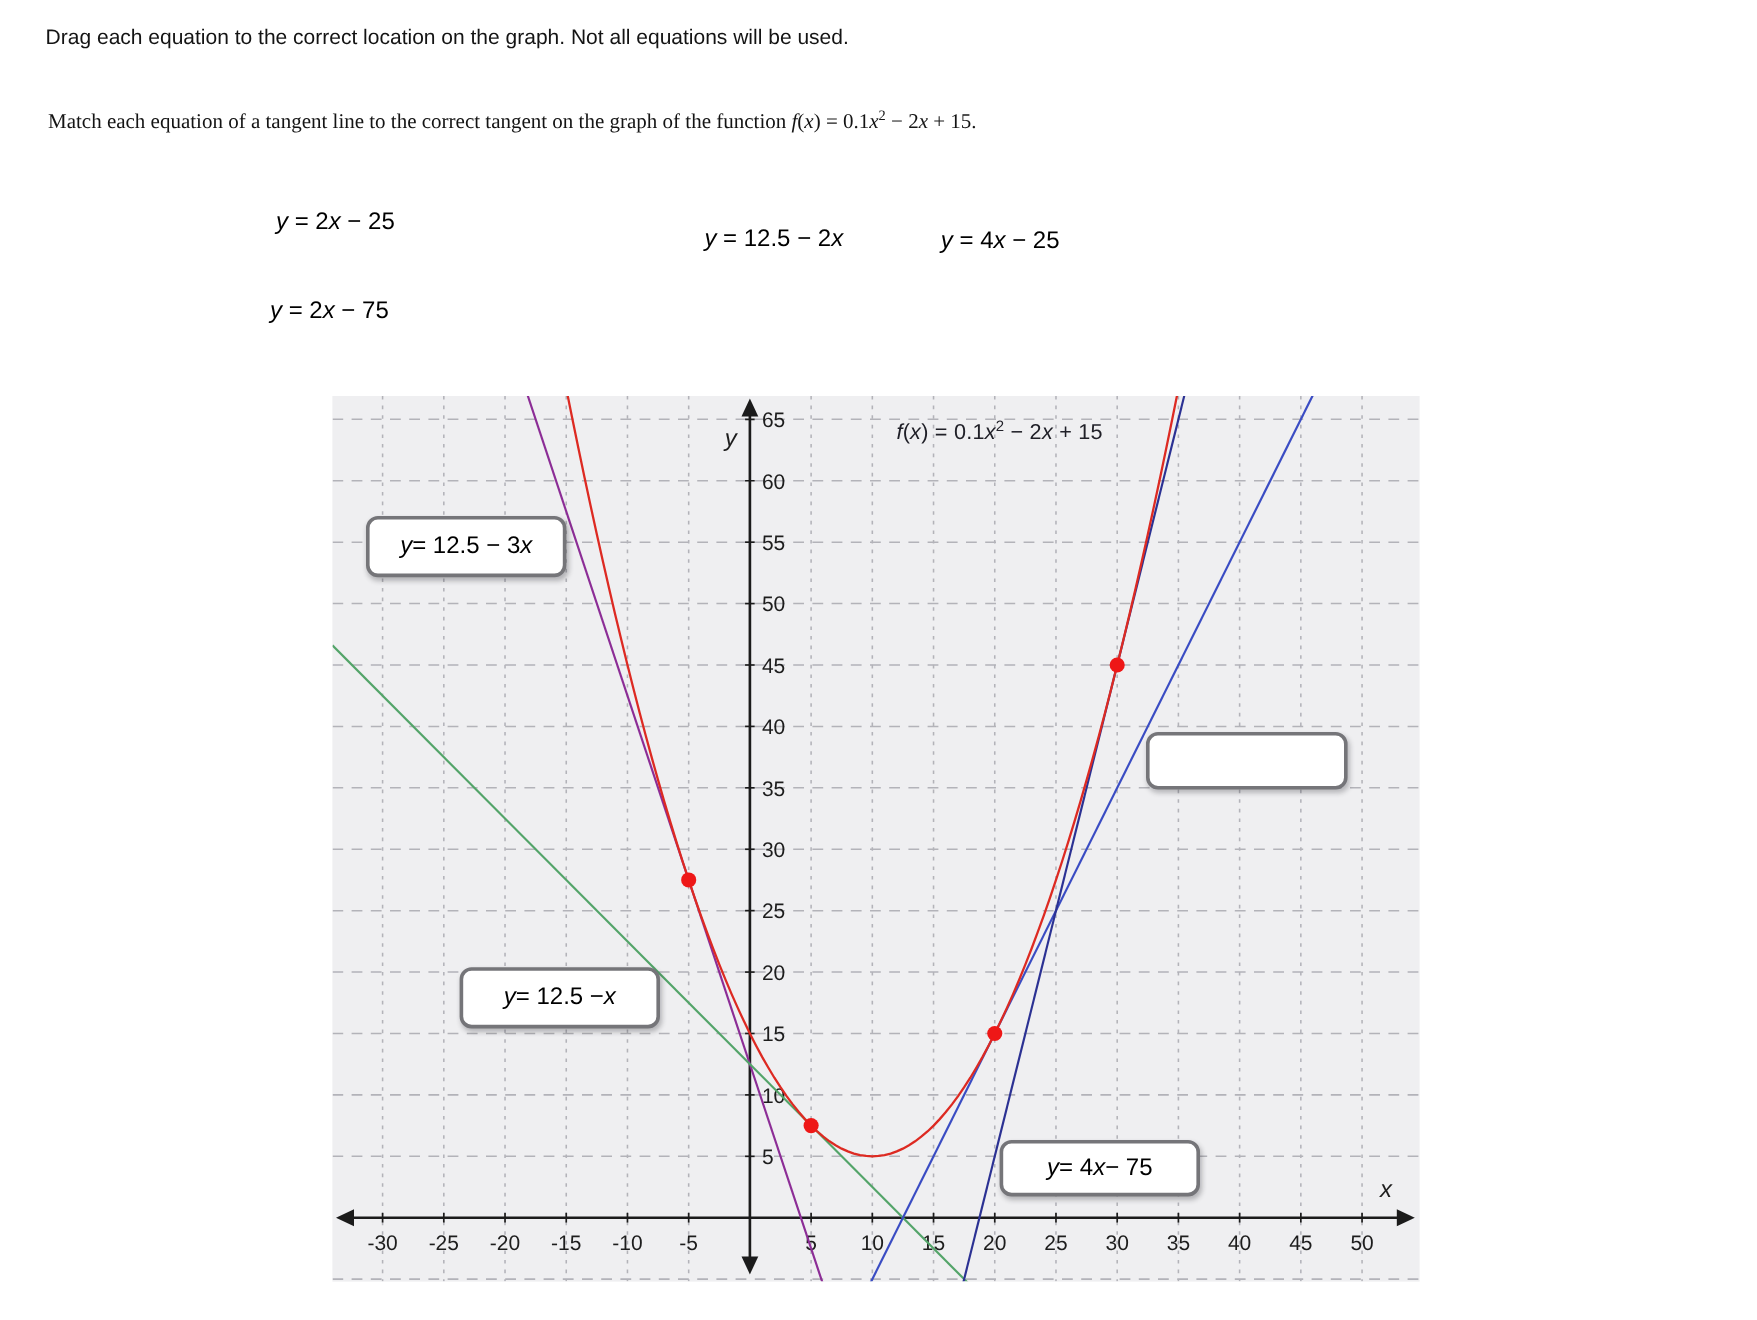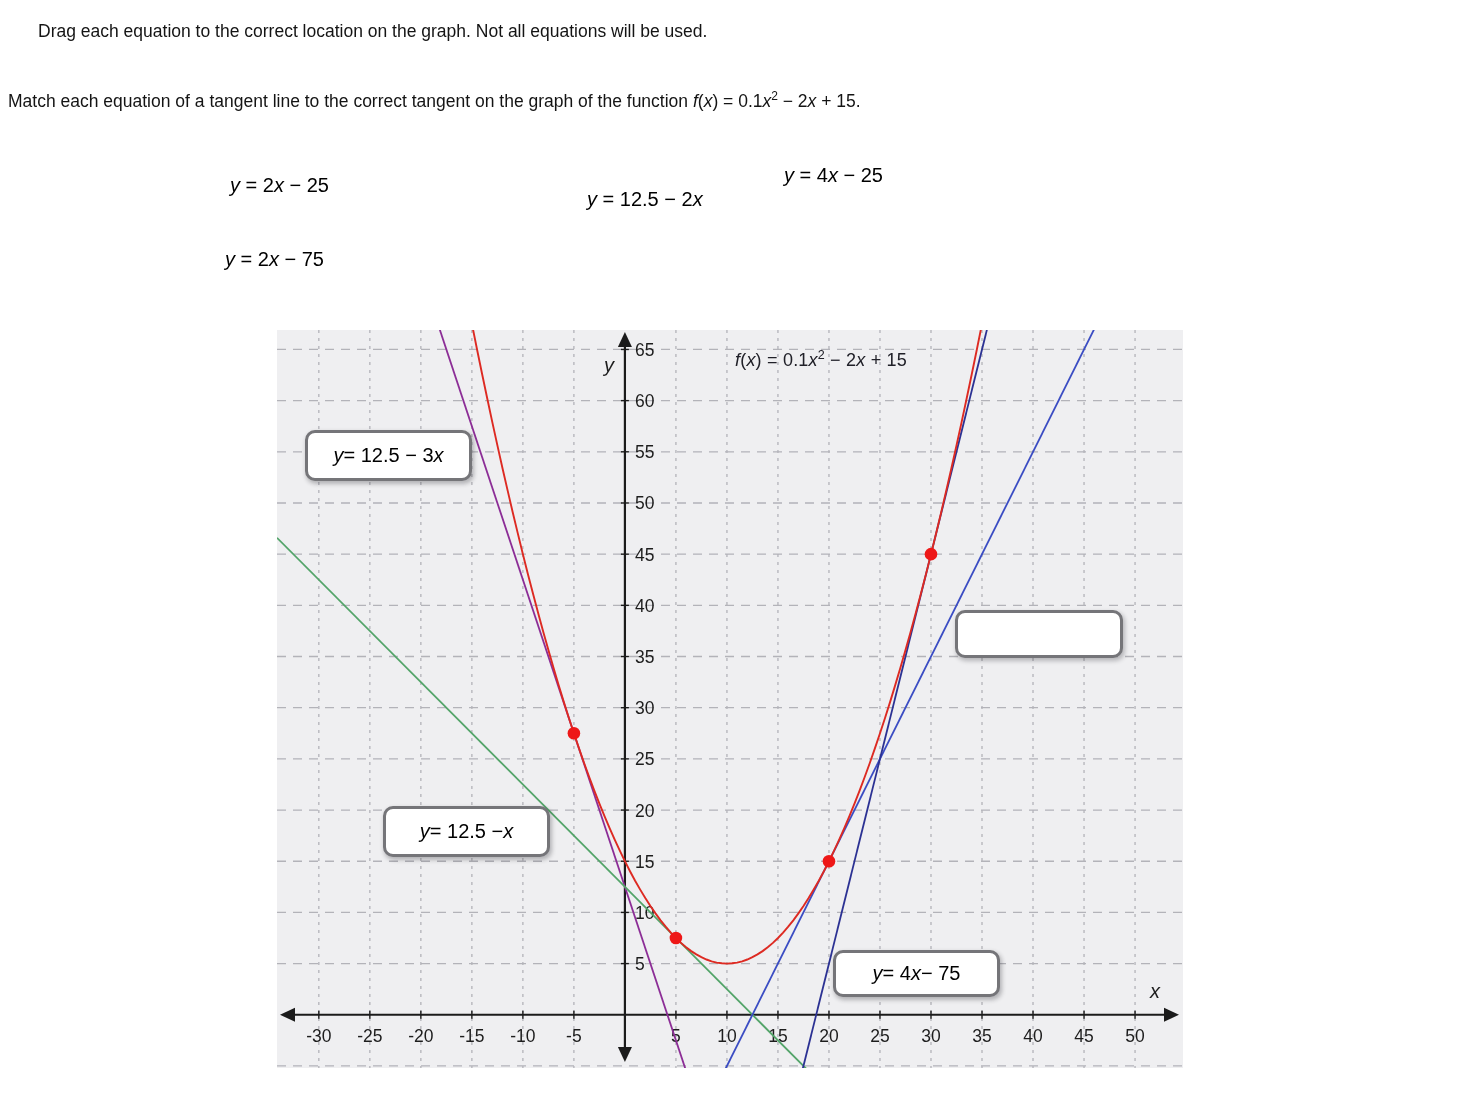--- a/index.html
+++ b/index.html
@@ -35,26 +35,26 @@
     white-space: nowrap;
   }
   .gbox.empty { box-shadow: 1.5px 2.5px 4px rgba(40,40,45,0.28); }
   text { fill: #1d1d1d; }
 </style>
 </head>
 <body>
 
 <p class="instr" id="line1" style="left:25px; top:21px;margin-left:13px;">Drag each equation to the correct location on the graph. Not all equations will be used.</p>
 
-<p class="instr" id="line2" style="left:8px; top:89px;"><span>Match each equation of a tangent line to the correct tangent on the graph of the function </span><span><i>f</i>(<i>x</i>) = 0.1<i>x</i><sup>2</sup> − 2<i>x</i> + 15</span><span>.</span></p>
+<p class="instr" id="line2" style="left:40px; top:89px;font-family:Liberation Serif, serif;"><span>Match each equation of a tangent line to the correct tangent on the graph of the function </span><span><i>f</i>(<i>x</i>) = 0.1<i>x</i><sup>2</sup> − 2<i>x</i> + 15</span><span>.</span></p>
 
 <div id="bank">
     <div class="tile" style="left: 213px; top: 174px;"><i>y</i> = 2<i>x</i> − 25</div>
     <div class="tile" style="left: 570px; top: 188px;"><i>y</i> = 12.5 − 2<i>x</i></div>
-    <div class="tile" style="left: 767px; top: 164px;"><i>y</i> = 4<i>x</i> − 25</div>
+    <div class="tile" style="left: 767px; top: 190px;"><i>y</i> = 4<i>x</i> − 25</div>
     <div class="tile" style="left: 208px; top: 248px;"><i>y</i> = 2<i>x</i> − 75</div>
   </div>
 
 <div id="graph" style="left: 277px; top: 330px; width: 906px; height: 738px; background: rgb(239, 239, 241);">
   <svg id="plot" width="906" height="738" viewBox="0 0 906 738">
       <g stroke="#b3b3b9" stroke-width="1.3" fill="none">
         <line x1="41.831081081081095" y1="0" x2="41.831081081081095" y2="738" stroke-dasharray="3 5"></line>
         <line x1="92.8445945945946" y1="0" x2="92.8445945945946" y2="738" stroke-dasharray="3 5"></line>
         <line x1="143.8581081081081" y1="0" x2="143.8581081081081" y2="738" stroke-dasharray="3 5"></line>
         <line x1="194.8716216216216" y1="0" x2="194.8716216216216" y2="738" stroke-dasharray="3 5"></line>
@@ -168,18 +168,18 @@
         <line x1="0" y1="2848.6185852981966" x2="906" y2="-787.1317614424411" stroke="#2b3193"></line>
       </g>
       <polyline points="189.8,-32.0 194.9,-6.1 200.0,19.2 205.1,44.0 210.2,68.3 215.3,92.1 220.4,115.4 225.5,138.2 230.6,160.4 235.7,182.2 240.8,203.4 245.9,224.2 251.0,244.4 256.1,264.1 261.2,283.3 266.3,302.0 271.4,320.1 276.5,337.8 281.6,354.9 286.7,371.6 291.8,387.7 296.9,403.3 302.0,418.4 307.1,433.0 312.2,447.0 317.3,460.6 322.4,473.7 327.5,486.2 332.6,498.2 337.7,509.7 342.8,520.7 347.9,531.2 353.0,541.2 358.1,550.7 363.2,559.6 368.3,568.1 373.4,576.0 378.5,583.4 383.6,590.3 388.7,596.7 393.8,602.6 398.9,608.0 404.0,612.9 409.1,617.2 414.2,621.1 419.3,624.4 424.4,627.2 429.5,629.5 434.6,631.3 439.7,632.6 444.8,633.3 449.9,633.6 455.0,633.3 460.1,632.6 465.2,631.3 470.3,629.5 475.4,627.2 480.5,624.4 485.6,621.1 490.7,617.2 495.9,612.9 501.0,608.0 506.1,602.6 511.2,596.7 516.3,590.3 521.4,583.4 526.5,576.0 531.6,568.1 536.7,559.6 541.8,550.7 546.9,541.2 552.0,531.2 557.1,520.7 562.2,509.7 567.3,498.2 572.4,486.2 577.5,473.7 582.6,460.6 587.7,447.0 592.8,433.0 597.9,418.4 603.0,403.3 608.1,387.7 613.2,371.6 618.3,354.9 623.4,337.8 628.5,320.1 633.6,302.0 638.7,283.3 643.8,264.1 648.9,244.4 654.0,224.2 659.1,203.4 664.2,182.2 669.3,160.4 674.4,138.2 679.5,115.4 684.6,92.1 689.7,68.3 694.8,44.0 699.9,19.2 705.0,-6.1 710.1,-32.0" stroke="#dd2a22" stroke-width="1.9" fill="none"></polyline>
       <g fill="#ee1717">
         <circle cx="296.89864864864865" cy="403.2898751733703" r="6.3"></circle>
         <circle cx="398.9256756756757" cy="608.005547850208" r="6.3"></circle>
         <circle cx="551.9662162162161" cy="531.2371705963939" r="6.3"></circle>
         <circle cx="653.9932432432431" cy="224.16366158113735" r="6.3"></circle>
       </g>
     </svg>
-  <div class="fx-label" style="left: 458px; top: 18px;"><i>f</i>(<i>x</i>) = 0.1<i>x</i><sup>2</sup> − 2<i>x</i> + 15</div>
+  <div class="fx-label" style="left: 470px; top: 18px;"><i>f</i>(<i>x</i>) = 0.1<i>x</i><sup>2</sup> − 2<i>x</i> + 15</div>
 <div class="gbox" style="left: 28px; top: 100px; width: 167px; height: 51px;"><i>y</i> = 12.5 − 3<i>x</i></div>
     <div class="gbox" style="left: 106px; top: 476px; width: 167px; height: 51px;"><i>y</i> = 12.5 − <i>x</i></div>
     <div class="gbox" style="left: 556px; top: 620px; width: 167px; height: 47px;"><i>y</i> = 4<i>x</i> − 75</div>
     <div class="gbox empty" style="left: 678px; top: 280px; width: 168px; height: 48px;"></div>
   </div>
 
 </body></html>

